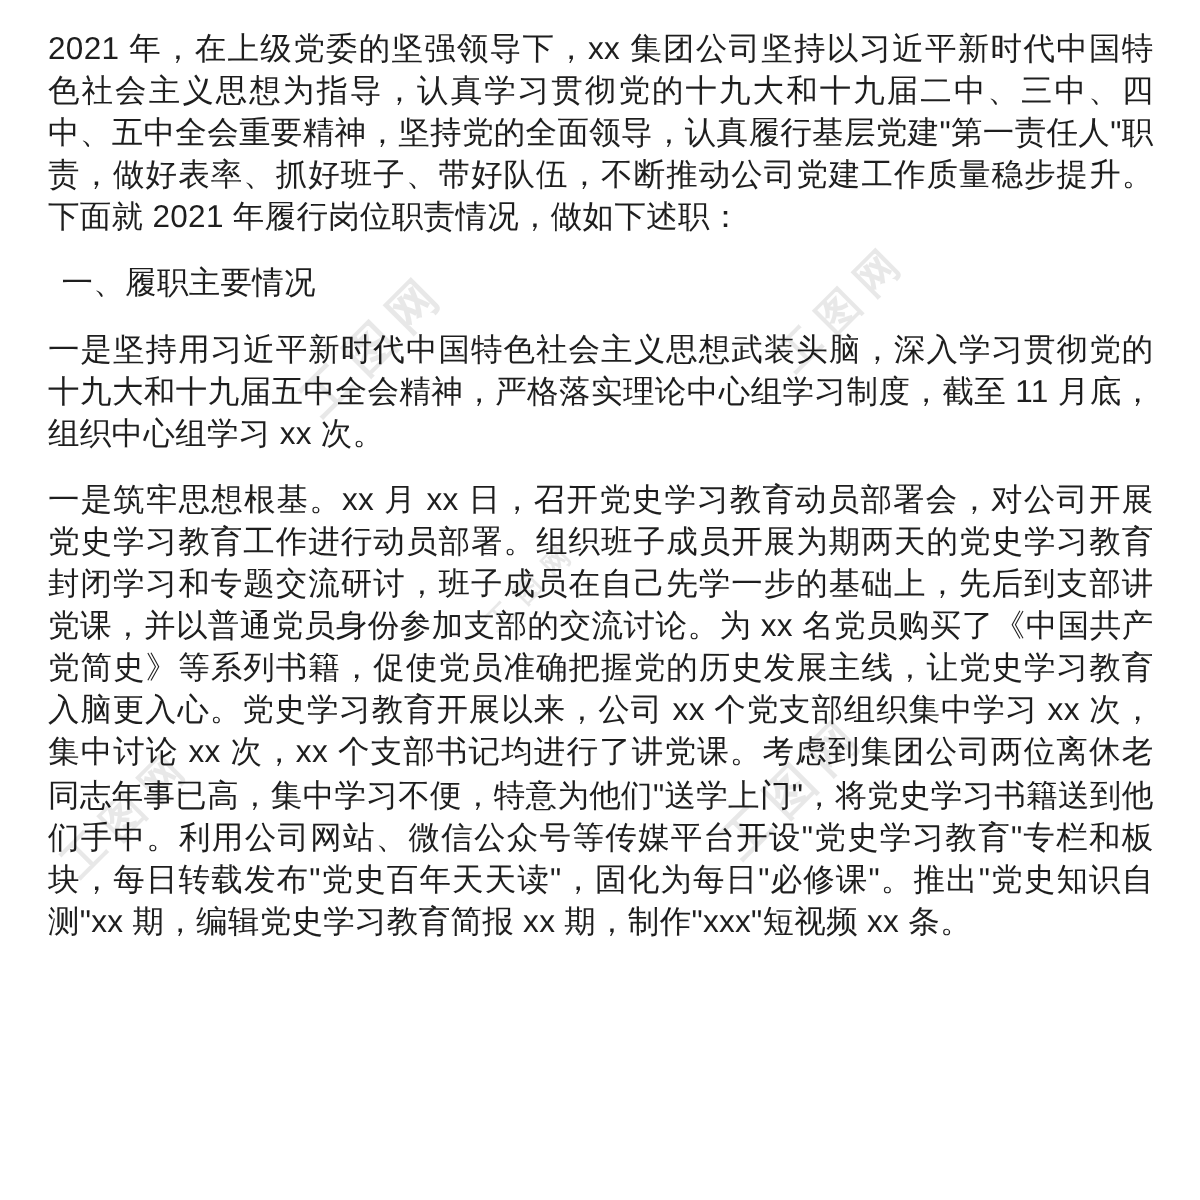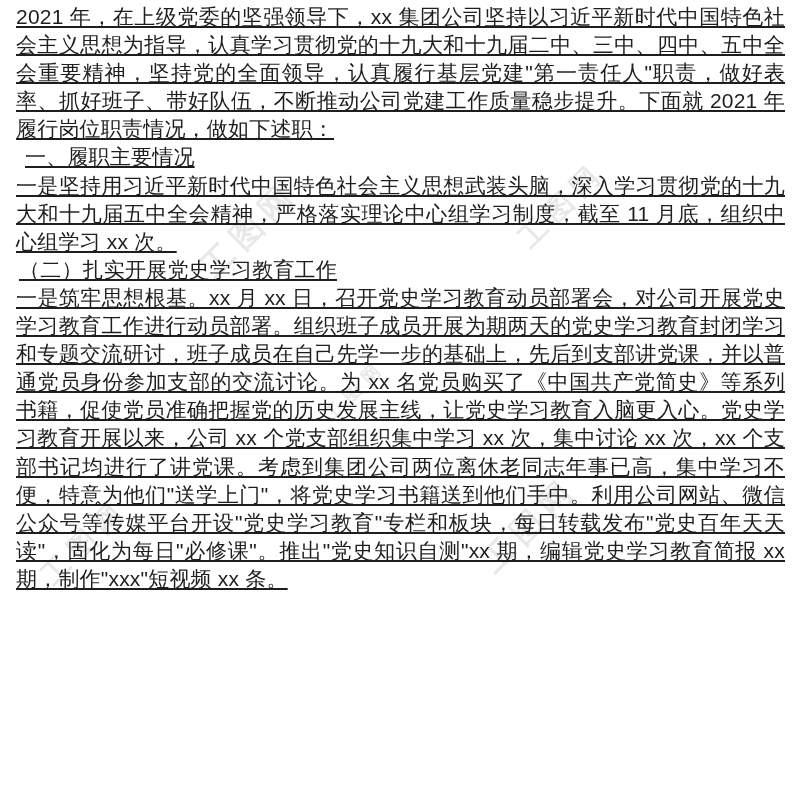--- a/index.html
+++ b/index.html
@@ -20,24 +20,23 @@
     left: 16px;
     top: 3px;
     width: 769px;
     color: #1e1e1e;
     font-size: 21px;
     line-height: 28.1px;
     text-align: justify;
     letter-spacing: 0.2px;
   }
   .content p {
-    margin: 0;
+    margin: 16px;
     padding: 0;
     word-break: break-all;
-    text-decoration: underline;
   }
   .content p.h1 { padding-left: 9px; }
   .content p.h2 { padding-left: 3px; }
   .watermark-layer {
     position: absolute;
     left: 0; top: 0;
     width: 800px;
     height: 800px;
     pointer-events: none;
     z-index: 1;
@@ -59,16 +58,15 @@
       <span class="watermark" style="left: 250px; top: 230px; font-size: 32px; color: rgba(0, 0, 0, 0.09);">工图网</span>
       <span class="watermark" style="left: 562px; top: 205px; font-size: 28px; color: rgba(0, 0, 0, 0.09);">工图网</span>
       <span class="watermark" style="left: 355px; top: 390px; font-size: 18px; color: rgba(0, 0, 0, 0.09);">工图网</span>
       <span class="watermark" style="left: 85px; top: 542px; font-size: 28px; color: rgba(0, 0, 0, 0.09);">工图网</span>
       <span class="watermark" style="left: 530px; top: 525px; font-size: 32px; color: rgba(0, 0, 0, 0.09);">工图网</span>
     </div>
   <div class="content">
       <p class="body">2021 年，在上级党委的坚强领导下，xx 集团公司坚持以习近平新时代中国特色社会主义思想为指导，认真学习贯彻党的十九大和十九届二中、三中、四中、五中全会重要精神，坚持党的全面领导，认真履行基层党建"第一责任人"职责，做好表率、抓好班子、带好队伍，不断推动公司党建工作质量稳步提升。下面就 2021 年履行岗位职责情况，做如下述职：</p>
       <p class="h1">一、履职主要情况</p>
       <p class="body">一是坚持用习近平新时代中国特色社会主义思想武装头脑，深入学习贯彻党的十九大和十九届五中全会精神，严格落实理论中心组学习制度，截至 11 月底，组织中心组学习 xx 次。</p>
-      <p class="h2">（二）扎实开展党史学习教育工作</p>
       <p class="body">一是筑牢思想根基。xx 月 xx 日，召开党史学习教育动员部署会，对公司开展党史学习教育工作进行动员部署。组织班子成员开展为期两天的党史学习教育封闭学习和专题交流研讨，班子成员在自己先学一步的基础上，先后到支部讲党课，并以普通党员身份参加支部的交流讨论。为 xx 名党员购买了《中国共产党简史》等系列书籍，促使党员准确把握党的历史发展主线，让党史学习教育入脑更入心。党史学习教育开展以来，公司 xx 个党支部组织集中学习 xx 次，集中讨论 xx 次，xx 个支部书记均进行了讲党课。考虑到集团公司两位离休老同志年事已高，集中学习不便，特意为他们"送学上门"，将党史学习书籍送到他们手中。利用公司网站、微信公众号等传媒平台开设"党史学习教育"专栏和板块，每日转载发布"党史百年天天读"，固化为每日"必修课"。推出"党史知识自测"xx 期，编辑党史学习教育简报 xx 期，制作"xxx"短视频 xx 条。</p>
     </div>
 </div>
 
 </body></html>

